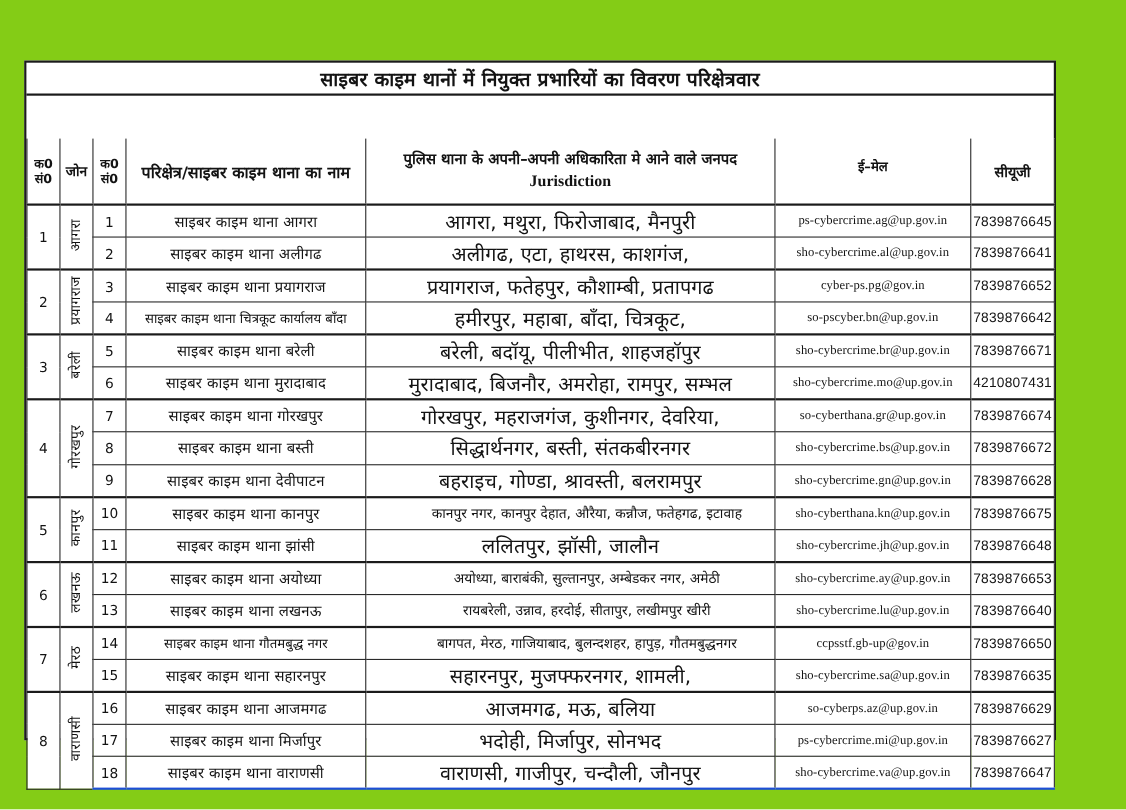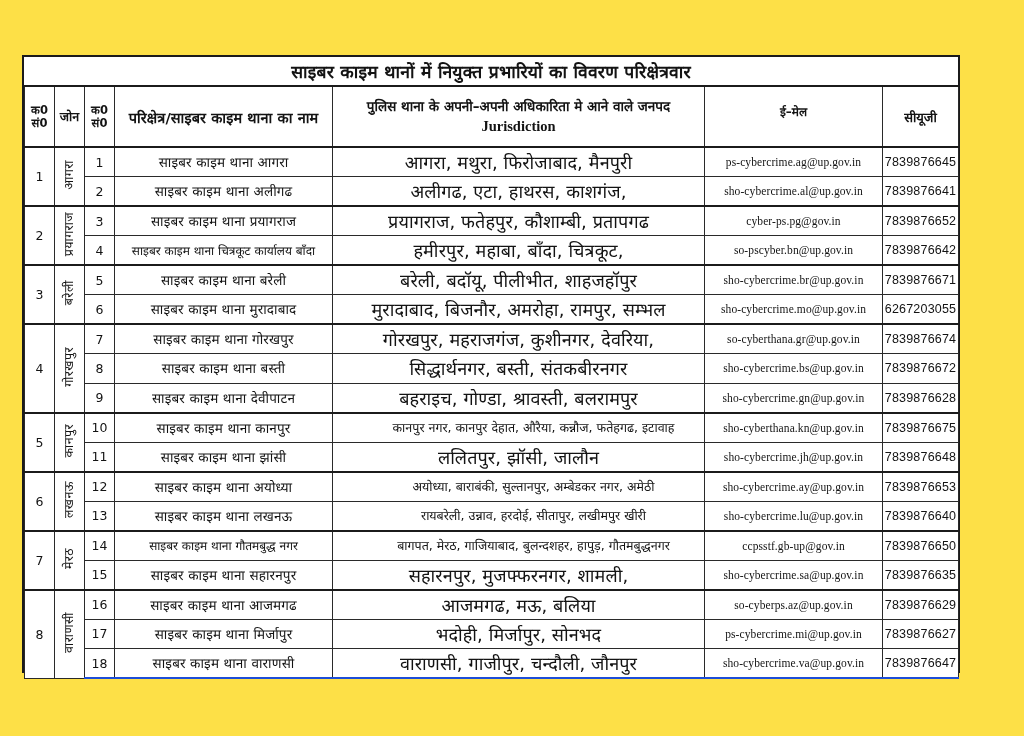--- a/index.html
+++ b/index.html
@@ -14,21 +14,21 @@
   body {
     font-family: "DejaVu Sans", "Liberation Sans", sans-serif;
     color: #111111;
     -webkit-font-smoothing: antialiased;
   }
 
   #sheet {
     position: relative;
     width: 1024px;
     height: 736px;
-    background: #fde047;
+    background: #84cc16;
   }
 
   
   .doc-frame {
     position: absolute;
     left: 22px;
     top: 55px;
     width: 938px;
     height: 618px;
     border: 2px solid #1b1b1b;
@@ -51,20 +51,21 @@
     letter-spacing: 0.2px;
     white-space: nowrap;
     color: #131313;
   }
 
   
   table.grid {
     border-collapse: collapse;
     width: 100%;
     table-layout: fixed;
+    margin-top: 39px;
   }
   table.grid td, table.grid th {
     border: 1px solid #2a2a2a;
     box-sizing: border-box;
     padding: 0;
     vertical-align: middle;
     text-align: center;
     color: #131313;
     background: #ffffff;
   }
@@ -277,21 +278,21 @@
             <td class="station">साइबर काइम थाना बरेली</td>
             <td class="juris">बरेली, बदॉयू, पीलीभीत, शाहजहॉपुर</td>
             <td class="email">sho-cybercrime.br@up.gov.in</td>
             <td class="cug">7839876671</td>
           </tr>
           <tr class="data-row">
             <td class="ksno">6</td>
             <td class="station">साइबर काइम थाना मुरादाबाद</td>
             <td class="juris">मुरादाबाद, बिजनौर, अमरोहा, रामपुर, सम्भल</td>
             <td class="email">sho-cybercrime.mo@up.gov.in</td>
-            <td class="cug">6267203055</td>
+            <td class="cug">4210807431</td>
           </tr>
           <tr class="data-row group-start">
             <td class="sno" rowspan="3">4</td>
             <td class="zone zone-cell" rowspan="3"><span class="zone-vert">गोरखपुर</span></td>
             <td class="ksno">7</td>
             <td class="station">साइबर काइम थाना गोरखपुर</td>
             <td class="juris">गोरखपुर, महराजगंज, कुशीनगर, देवरिया,</td>
             <td class="email">so-cyberthana.gr@up.gov.in</td>
             <td class="cug">7839876674</td>
           </tr>

